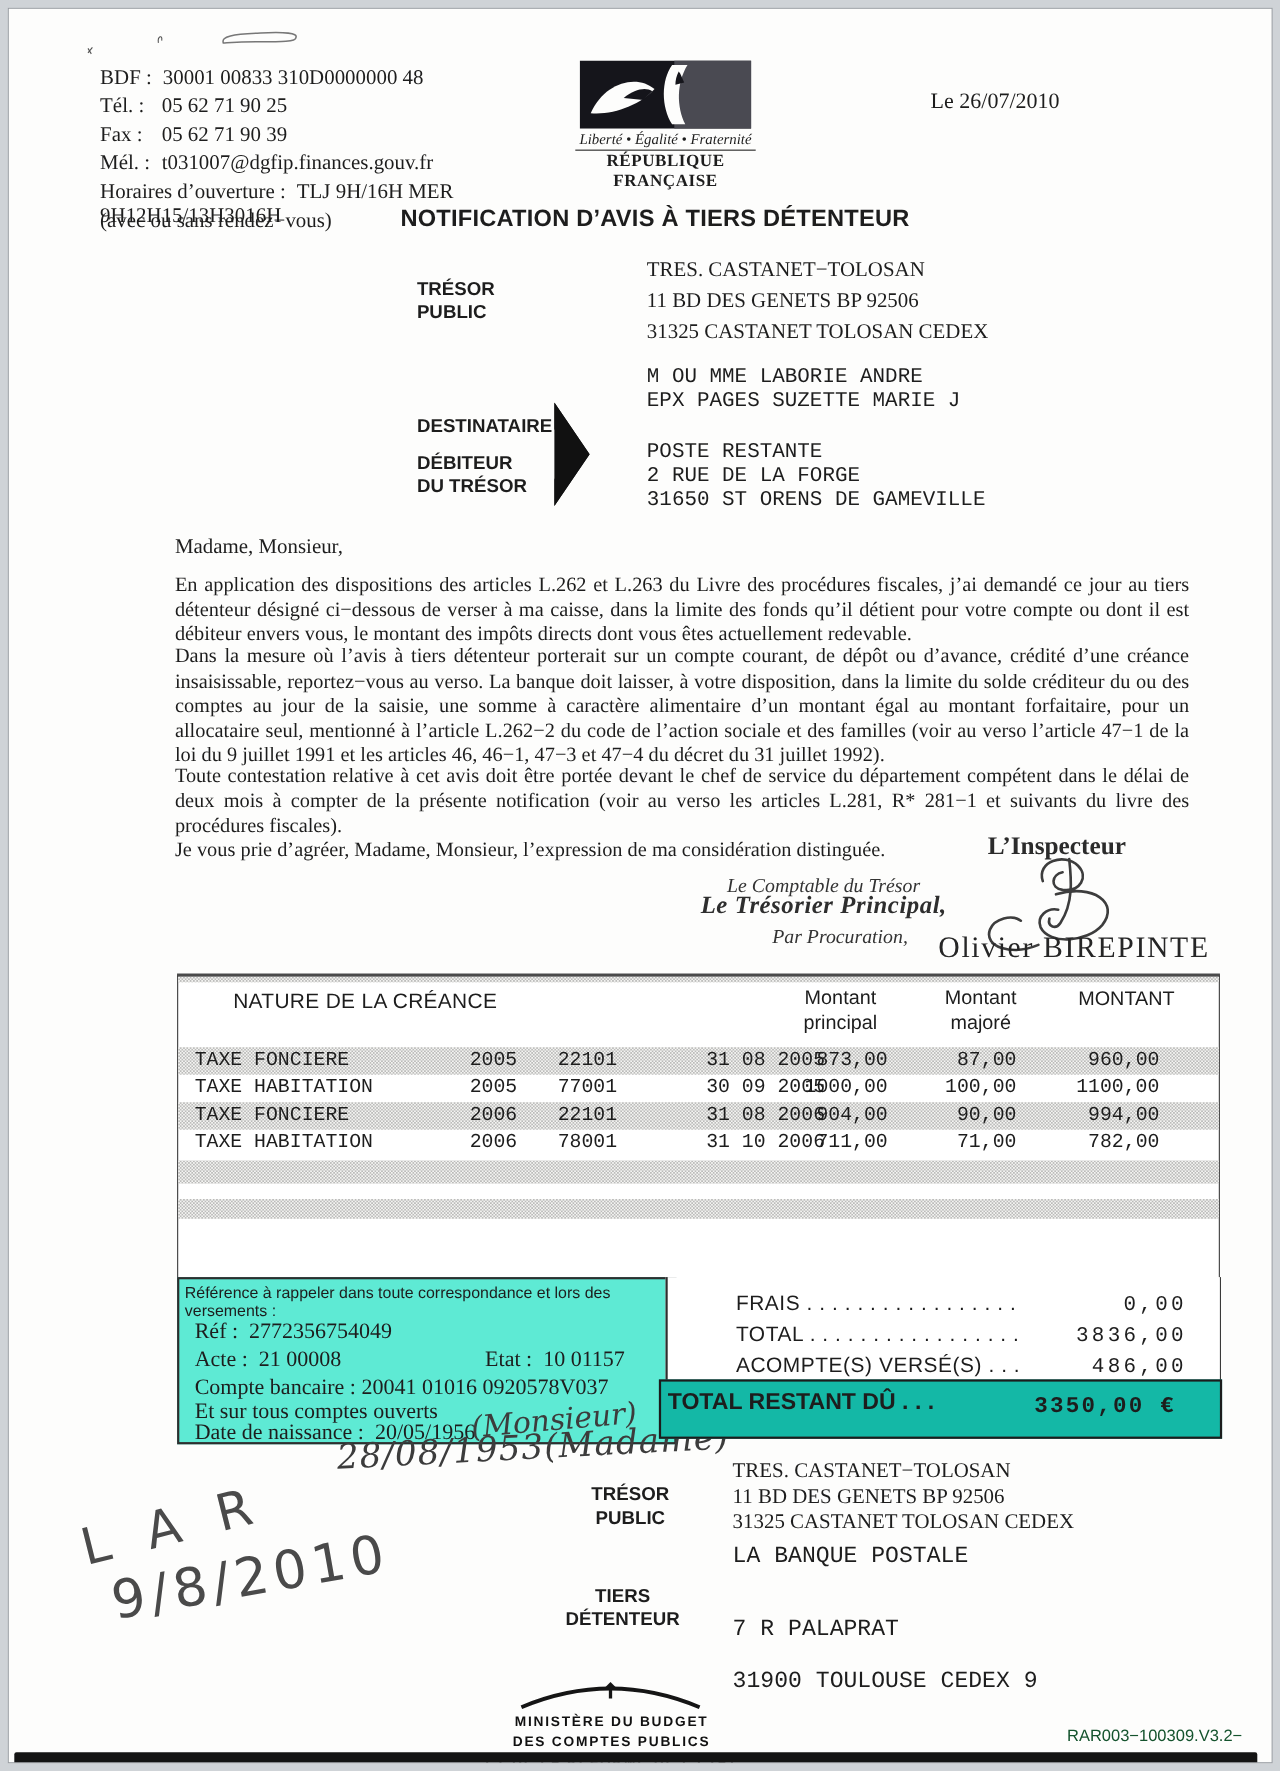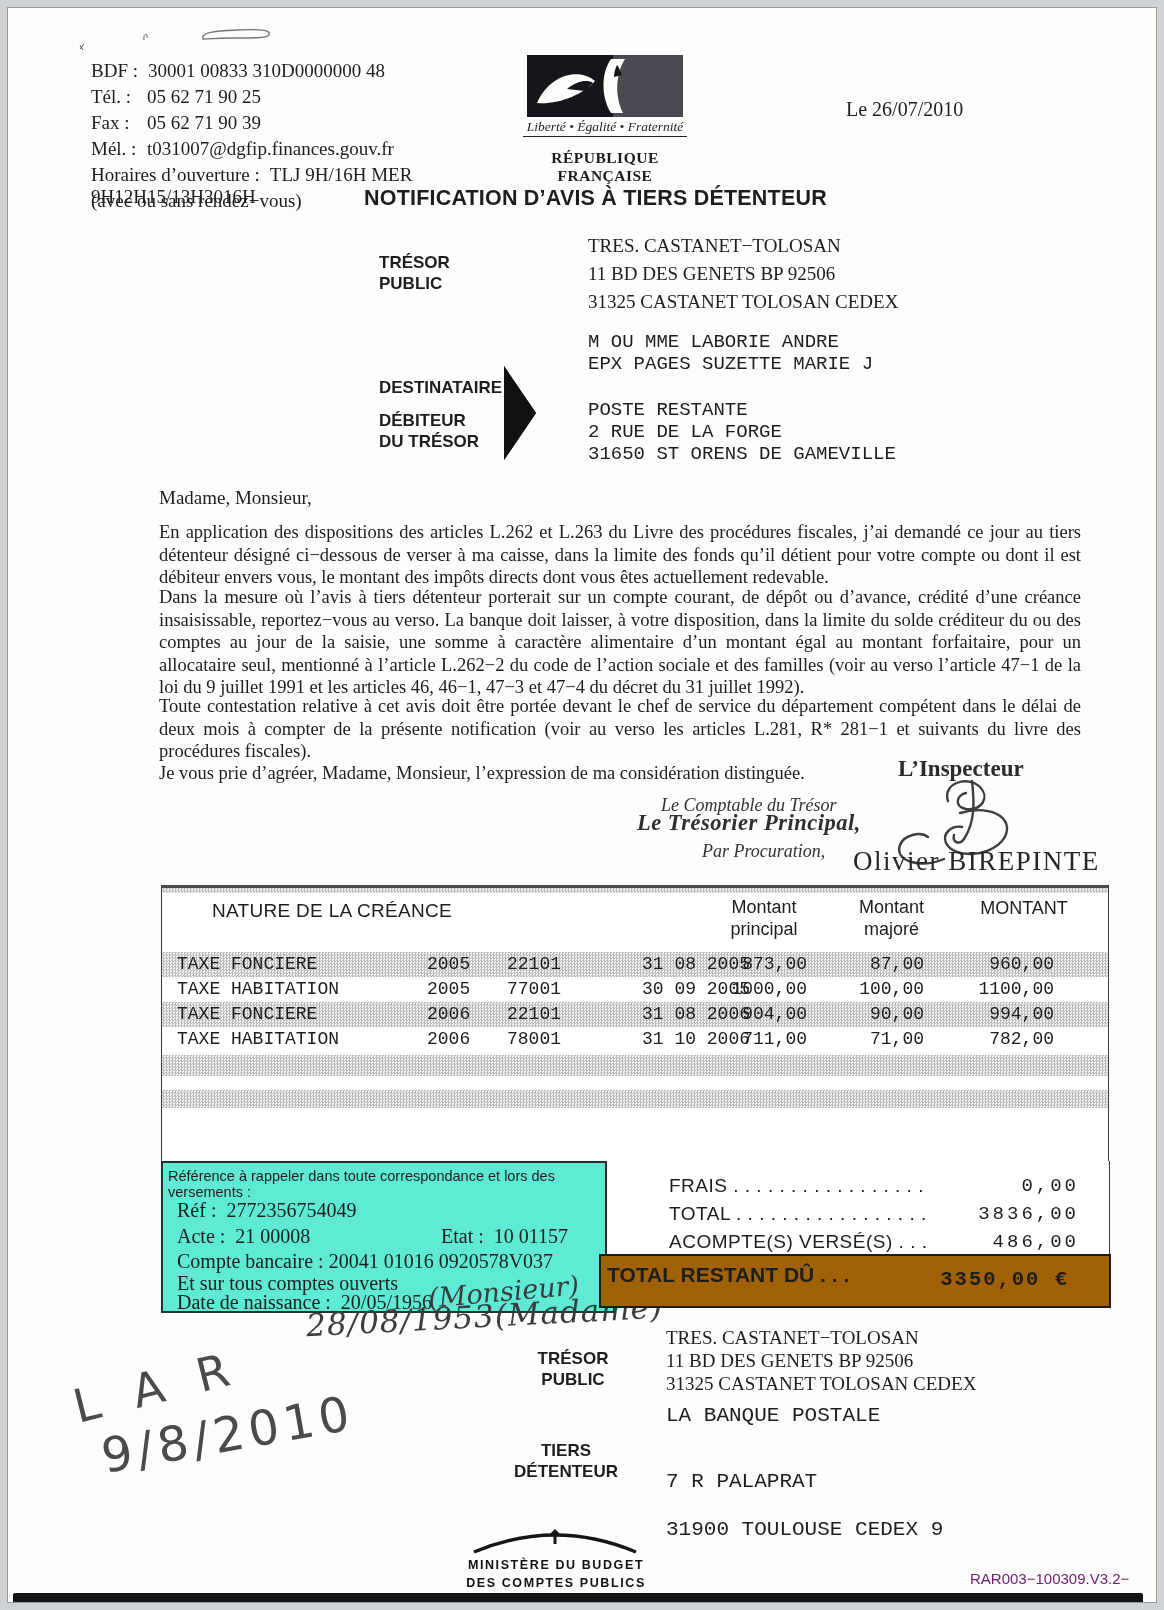--- a/index.html
+++ b/index.html
@@ -65,24 +65,24 @@
   <div class="abs" style="left:515px;top:47px;width:164px;">
     <svg width="156" height="62" style="display:block;margin:0 auto;">
       <rect x="0" y="0" width="156" height="62" fill="#15151b"></rect>
       <rect x="86" y="0" width="70" height="62" fill="#4a4a52"></rect>
       <path d="M10,48 C22,20 52,12 68,26 C56,40 30,50 10,48 Z" fill="#fdfdfc"></path>
       <path d="M40,34 C50,26 60,24 66,28 L58,36 Z" fill="#15151b"></path>
       <path d="M84,4 C74,18 74,42 84,58 L96,58 C88,42 88,20 98,4 Z" fill="#fdfdfc"></path>
       <path d="M90,10 C88,14 87,18 87,22 L95,20 C93,16 92,12 90,10 Z" fill="#15151b"></path>
     </svg>
     <div class="serif i center" style="font-size:13.5px;margin-top:2px;">Liberté • Égalité • Fraternité</div>
-    <div class="serif b center" style="font-size:15.5px;font-variant:small-caps;letter-spacing:.5px;border-top:1.5px solid #222;margin-top:1px;padding-top:12px;">RÉPUBLIQUE FRANÇAISE</div>
-  </div>
-
-  <div class="abs serif" style="left:838px;top:90px;font-size:20px;">Le 26/07/2010</div>
+    <div class="serif b center" style="font-size:15.5px;font-variant:small-caps;letter-spacing:.5px;border-top:1.5px solid #222;margin-top:1px;padding-top:1px;">RÉPUBLIQUE FRANÇAISE</div>
+  </div>
+
+  <div class="abs serif" style="left:838px;top:73px;font-size:20px;">Le 26/07/2010</div>
 
   <div class="abs sans b" style="left:356px;top:178px;font-size:21.5px;letter-spacing:.2px;">NOTIFICATION D’AVIS À TIERS DÉTENTEUR</div>
 
   <div class="abs sans b pre" style="left:371px;top:244px;font-size:17px;line-height:21px;">TRÉSOR
 PUBLIC</div>
   <div class="abs serif pre" style="left:580px;top:224px;font-size:19px;line-height:28px;">TRES. CASTANET−TOLOSAN
 11 BD DES GENETS BP 92506
 31325 CASTANET TOLOSAN CEDEX</div>
   <div class="abs mono pre" style="left:580px;top:323px;font-size:19px;line-height:22px;">M OU MME LABORIE ANDRE
 EPX PAGES SUZETTE MARIE J</div>
@@ -199,21 +199,21 @@
     </div>
     <div class="total-row" style="top:42px;">
       <span class="lab sans">TOTAL . . . . . . . . . . . . . . . . .</span>
       <span class="val mono">3836,00</span>
     </div>
     <div class="total-row" style="top:70px;">
       <span class="lab sans">ACOMPTE(S) VERSÉ(S) . . .</span>
       <span class="val mono">486,00</span>
     </div>
   </div>
-  <div class="abs" style="left:591px;top:1246px;width:508px;height:50px;border:2.5px solid #1c1c1c;background:#a16207;">
+  <div class="abs" style="left:591px;top:1246px;width:508px;height:50px;border:2.5px solid #1c1c1c;background:#14b8a6;">
     <span class="abs sans b" style="left:6px;top:7px;font-size:21px;">TOTAL RESTANT DÛ . . .</span>
     <span class="abs mono b" style="right:40px;top:12px;font-size:20.5px;letter-spacing:2px;">3350,00 €</span>
   </div>
 
   <div class="abs sans b pre center" style="left:510px;top:1340px;width:110px;font-size:17px;line-height:21px;">TRÉSOR
 PUBLIC</div>
   <div class="abs serif pre" style="left:658px;top:1318px;font-size:19px;line-height:23px;">TRES. CASTANET−TOLOSAN
 11 BD DES GENETS BP 92506
 31325 CASTANET TOLOSAN CEDEX</div>
   <div class="abs mono" style="left:658px;top:1396px;font-size:21px;">LA BANQUE POSTALE</div>
@@ -229,17 +229,17 @@
     <svg width="170" height="26">
           <path d="M4,24 Q85,-10 166,24" stroke="#151515" stroke-width="3.5" fill="none"></path>
           <path d="M85,4 L85,16" stroke="#151515" stroke-width="3"></path>
           <path d="M80,6 L90,6 L85,1 Z" fill="#151515"></path>
         </svg>
   </div>
   <div class="abs sans b pre center" style="left:428px;top:1548px;width:240px;font-size:12.5px;line-height:18px;letter-spacing:1.6px;color:#111;">MINISTÈRE DU BUDGET
 DES COMPTES PUBLICS
 ET DE LA RÉFORME DE L’ÉTAT</div>
 
-  <div class="abs sans" style="left:962px;top:1562px;font-size:15px;color:#701a75;">RAR003−100309.V3.2−</div>
+  <div class="abs sans" style="left:962px;top:1562px;font-size:15px;color:#14532d;">RAR003−100309.V3.2−</div>
 
   <div class="abs" style="left:5px;top:1585px;width:1130px;height:11px;background:#141414;border-radius:2px;"></div>
  </div>
 </div>
 
 </body></html>

